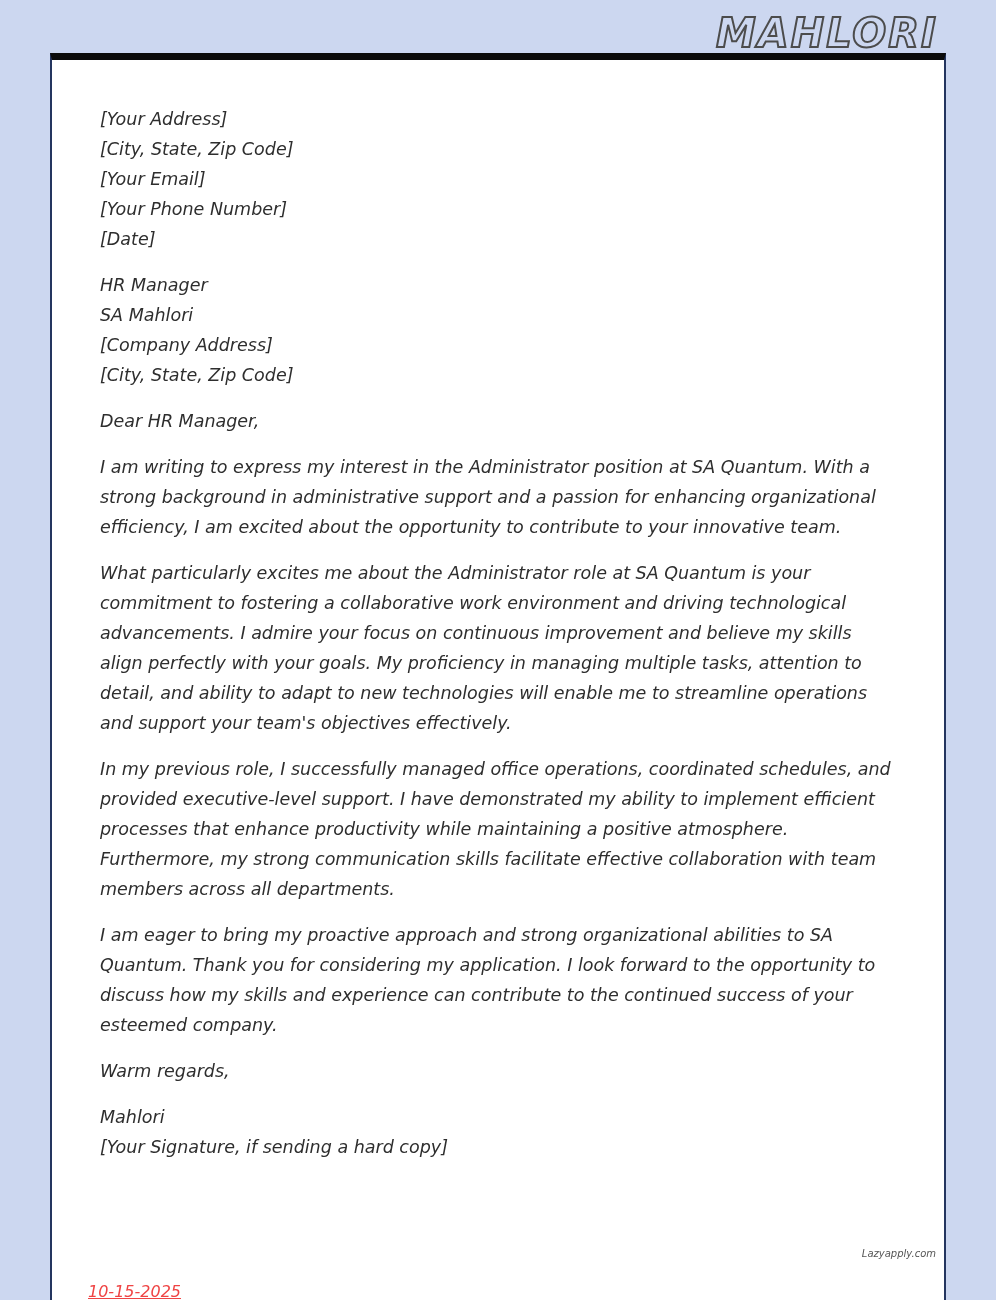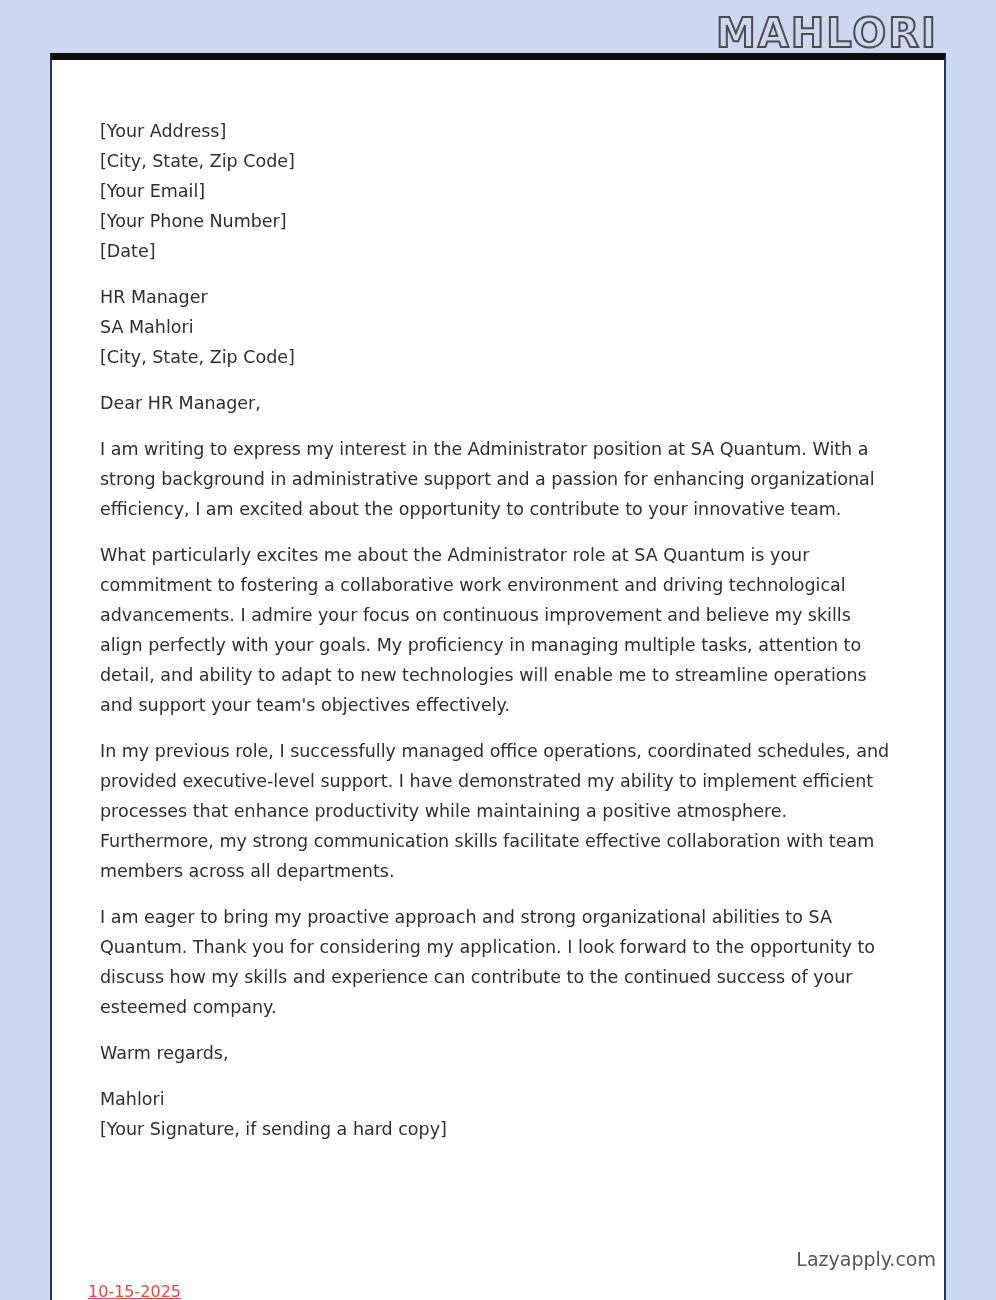--- a/index.html
+++ b/index.html
@@ -1,15 +1,15 @@
 <!DOCTYPE html>
 <html><head>
 <meta charset="utf-8">
 <style>
-  * { margin: 0; padding: 0; box-sizing: border-box; }
+  * { margin: 0; padding: 0; box-sizing: border-box; font-style: italic; }
   html, body { width: 996px; height: 1300px; }
   body {
     position: relative;
     background: #ccd7f0;
     font-family: "DejaVu Sans", "Liberation Sans", sans-serif;
     overflow: hidden;
   }
   .logo {
     position: absolute;
     top: 10px;
@@ -31,27 +31,27 @@
     border: 2px solid #24355f;
     border-top: 7px solid #0b0b0b;
     padding: 44px 46px 0 48px;
   }
   .letter {
     color: #2e2e2e;
     font-size: 17.5px;
     line-height: 30px;
   }
   .block { margin-top: 16px; }
-  .block:first-child { margin-top: 12px; }
+  .block:first-child { margin-top: 0; }
   .line { display: block; }
   .brand-footer {
     position: absolute;
     right: 8px;
     top: 1188px;
-    font-size: 19px;
+    font-size: 10px;
     color: #555555;
   }
   .date-link {
     position: absolute;
     left: 36px;
     top: 1222px;
     font-size: 16px;
     color: #ef4444;
     text-decoration: underline;
     cursor: pointer;
@@ -69,20 +69,21 @@
       <span class="line">[Your Address]</span>
       <span class="line">[City, State, Zip Code]</span>
       <span class="line">[Your Email]</span>
       <span class="line">[Your Phone Number]</span>
       <span class="line">[Date]</span>
     </div>
 
     <div class="block">
       <span class="line">HR Manager</span>
       <span class="line">SA Mahlori</span>
+      <span class="line">[Company Address]</span>
       <span class="line">[City, State, Zip Code]</span>
     </div>
 
     <p class="block">Dear HR Manager,</p>
 
     <p class="block">I am writing to express my interest in the Administrator position at SA Quantum. With a strong background in administrative support and a passion for enhancing organizational efficiency, I am excited about the opportunity to contribute to your innovative team.</p>
     <p class="block">What particularly excites me about the Administrator role at SA Quantum is your commitment to fostering a collaborative work environment and driving technological advancements. I admire your focus on continuous improvement and believe my skills align perfectly with your goals. My proficiency in managing multiple tasks, attention to detail, and ability to adapt to new technologies will enable me to streamline operations and support your team's objectives effectively.</p>
     <p class="block">In my previous role, I successfully managed office operations, coordinated schedules, and provided executive-level support. I have demonstrated my ability to implement efficient processes that enhance productivity while maintaining a positive atmosphere. Furthermore, my strong communication skills facilitate effective collaboration with team members across all departments.</p>
     <p class="block">I am eager to bring my proactive approach and strong organizational abilities to SA Quantum. Thank you for considering my application. I look forward to the opportunity to discuss how my skills and experience can contribute to the continued success of your esteemed company.</p>
 

